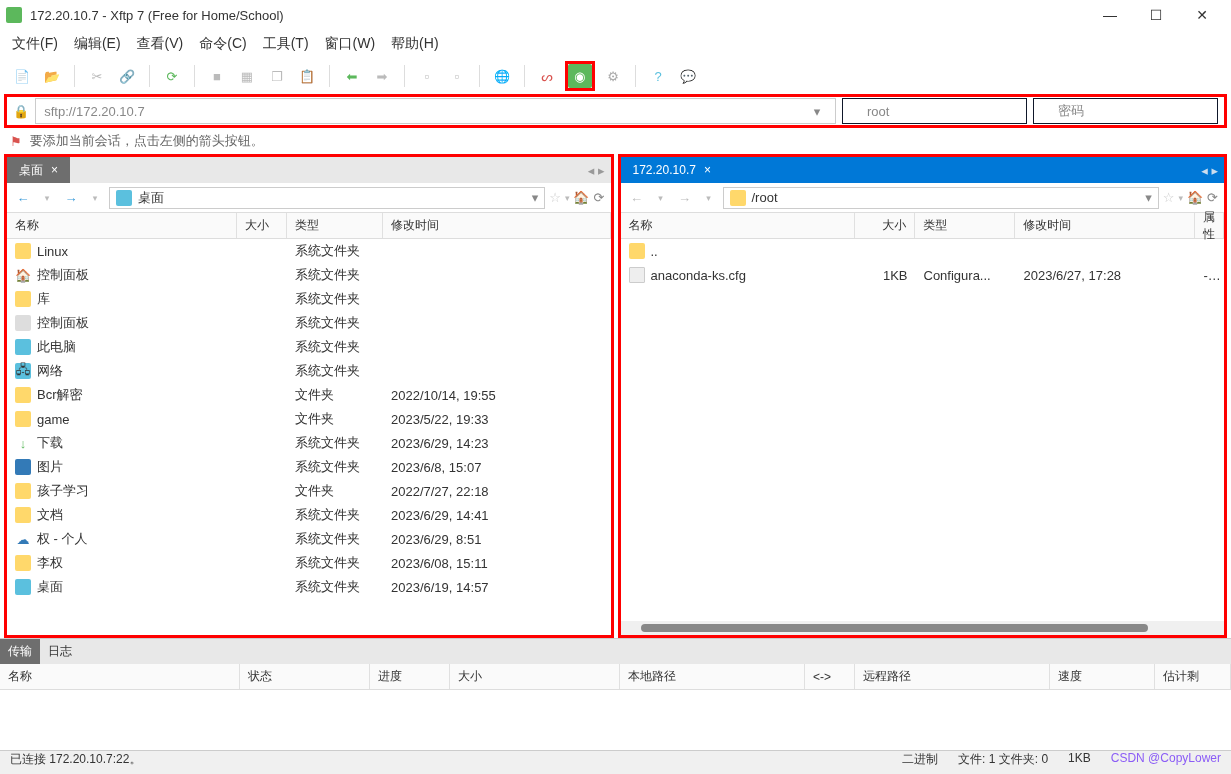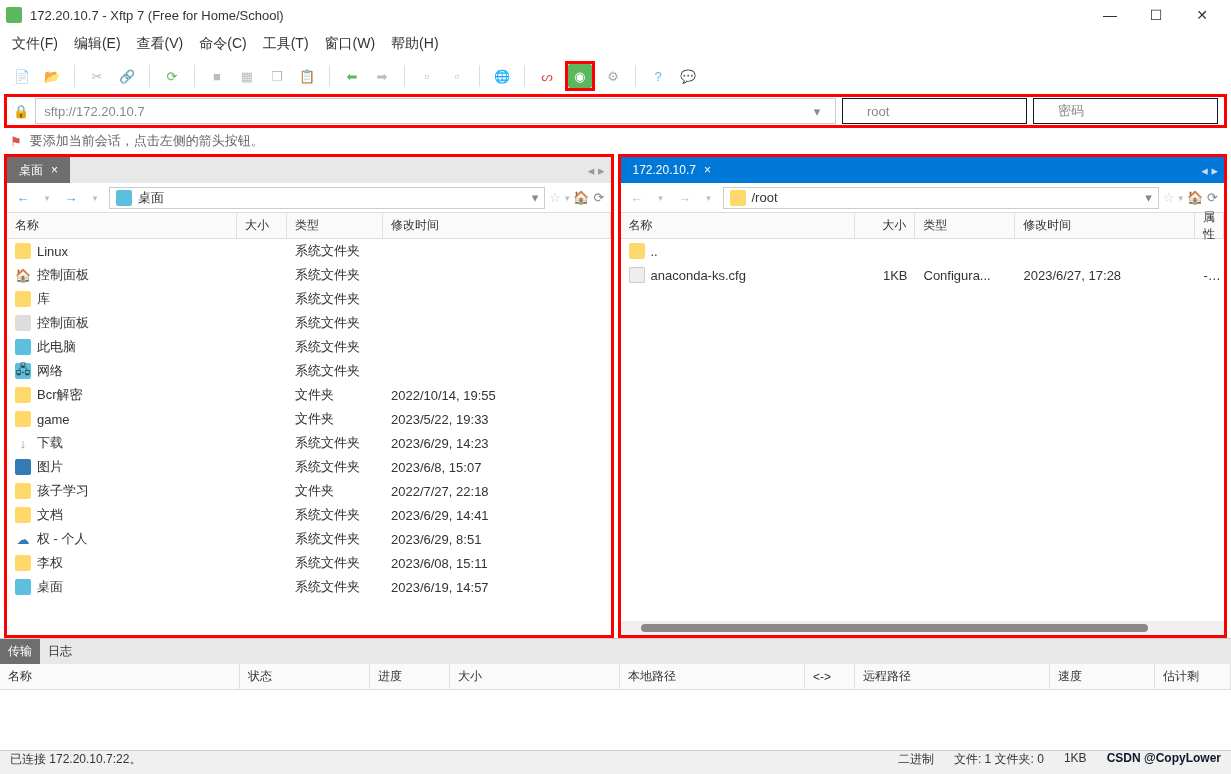--- a/index.html
+++ b/index.html
@@ -54,21 +54,21 @@
 .ico-file { background: #eee; border: 1px solid #ccc; border-radius: 1px; }
 .scrollbar-sim { height: 14px; background: #f0f0f0; display: flex; align-items: center; padding: 0 20px; }
 .scrollbar-thumb { height: 8px; background: #888; border-radius: 4px; }
 .bottom-tabs { height: 26px; display: flex; align-items: center; background: #e8e8e8; border-top: 1px solid #ccc; }
 .bottom-tab { height: 26px; padding: 0 8px; display: flex; align-items: center; font-size: 12px; }
 .bottom-tab.active { background: #6e6e6e; color: #fff; }
 .transfer-header { height: 26px; display: flex; align-items: center; border-bottom: 1px solid #ddd; background: #fafafa; font-size: 12px; }
 .transfer-body { height: 60px; background: #fff; }
 .statusbar { height: 24px; display: flex; padding: 0 10px; background: #f0f0f0; border-top: 1px solid #ccc; font-size: 12px; gap: 20px; }
 .statusbar-spacer { flex: 1; }
-.watermark { color: #0f172a; font-weight: bold; }
+.watermark { color: #8b5cf6; }
 .local .fh-name { width: 230px; } .local .fh-size { width: 50px; text-align: right; } .local .fh-type { width: 96px; } .local .fh-date { flex: 1; }
 .remote .fh-name { width: 235px; } .remote .fh-size { width: 60px; text-align: right; } .remote .fh-type { width: 100px; } .remote .fh-date { width: 180px; } .remote .fh-attr { flex: 1; }
 </style>
 </head>
 <body>
 
 <div class="titlebar">
   <div class="titlebar-icon"></div>
   <div class="titlebar-text">172.20.10.7 - Xftp 7 (Free for Home/School)</div>
   <div class="winbtn">—</div>

